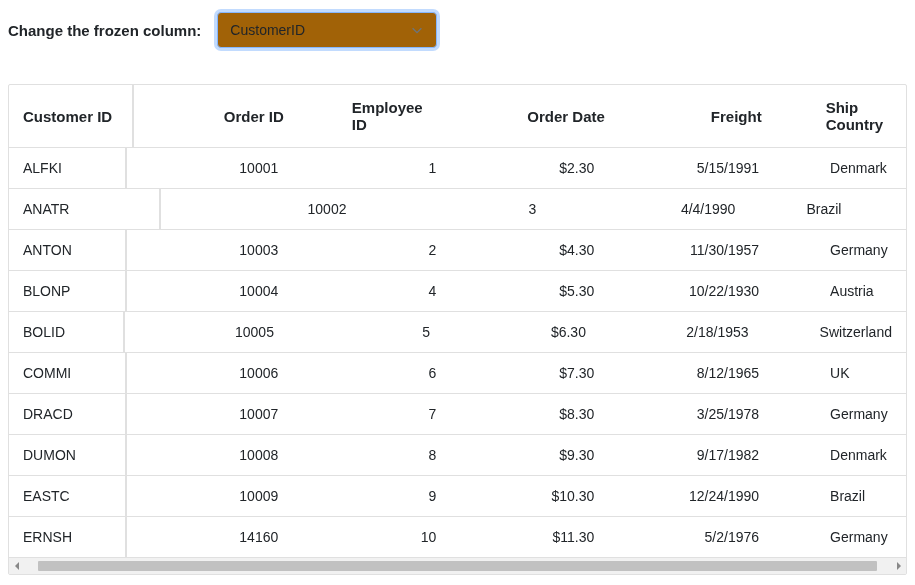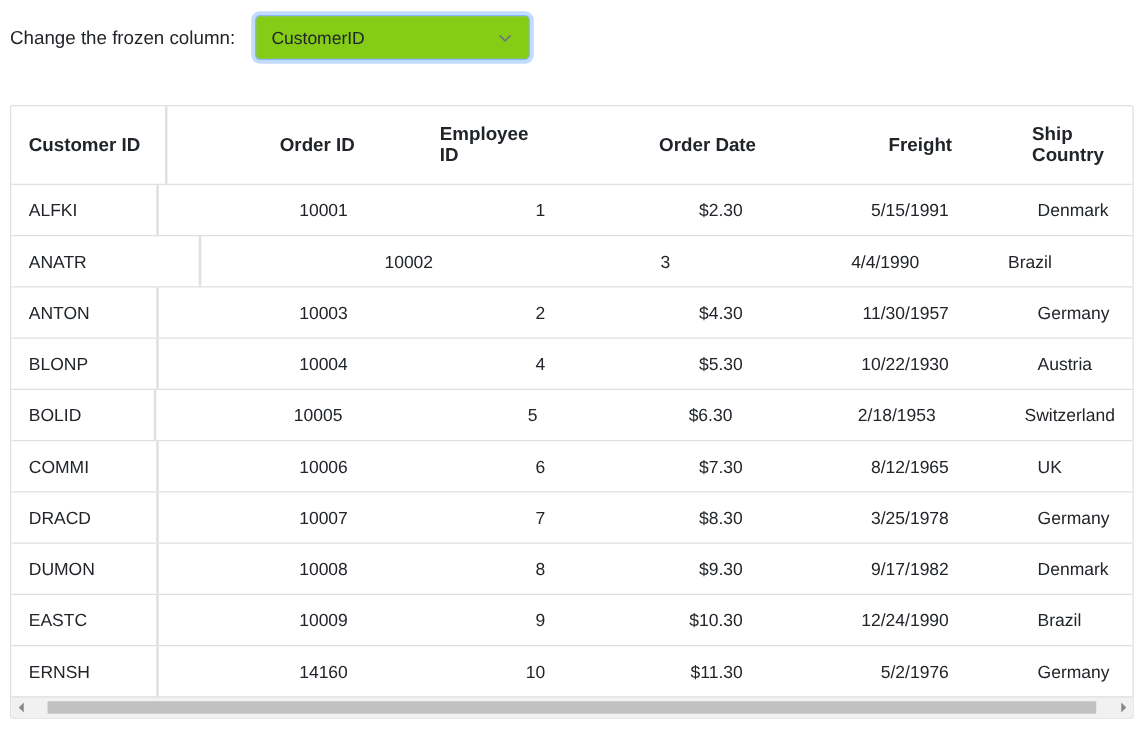--- a/index.html
+++ b/index.html
@@ -1,19 +1,19 @@
 <!DOCTYPE html>
 <html><head>
 <meta charset="utf-8">
 <style>
 * { box-sizing: border-box; margin: 0; padding: 0; }
 body { font-family: "Segoe UI", Arial, sans-serif; font-size: 14px; color: #212529; background: #fff; padding: 12px 8px 8px 8px; width: 915px; }
 .control-row { display: flex; align-items: center; gap: 16px; margin-bottom: 36px; }
-.control-label { font-weight: 400; font-size: 15px; }
-.dropdown { position: relative; width: 220px; height: 36px; border: 1px solid #ced4da; border-radius: 4px; background: #84cc16; display: flex; align-items: center; padding: 0 12px; cursor: pointer; box-shadow: 0 0 0 3px rgba(13,110,253,0.25); border-color: #86b7fe; }
+.control-label { font-weight: 700; font-size: 15px; }
+.dropdown { position: relative; width: 220px; height: 36px; border: 1px solid #ced4da; border-radius: 4px; background: #a16207; display: flex; align-items: center; padding: 0 12px; cursor: pointer; box-shadow: 0 0 0 3px rgba(13,110,253,0.25); border-color: #86b7fe; }
 .dropdown-value { flex: 1; font-size: 14px; }
 .dropdown-icon { color: #6c757d; }
 .grid { border: 1px solid #e0e0e0; border-radius: 2px; overflow: hidden; }
 .grid-header { display: flex; border-bottom: 1px solid #e0e0e0; gap: 40px; }
 .grid-body { }
 .grid-row { display: flex; border-bottom: 1px solid #e0e0e0; gap: 47px; }
 .grid-row:last-child { border-bottom: none; }
 .cell { padding: 12px 14px; display: flex; align-items: center; font-size: 14px; }
 .header-cell { font-weight: 600; font-size: 15px; padding: 14px 14px; }
 .col-customer { width: 160px; justify-content: flex-start; }

